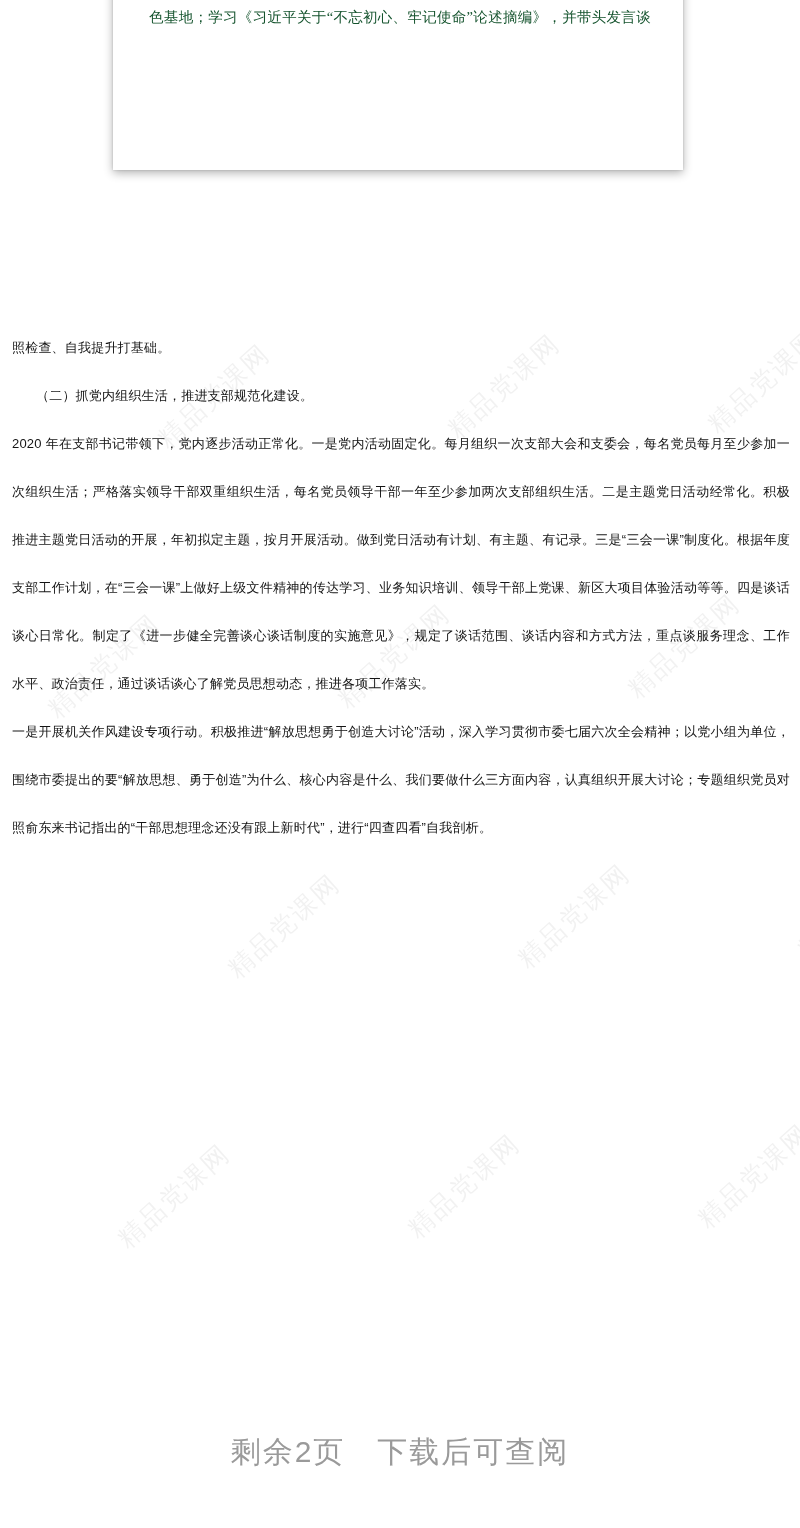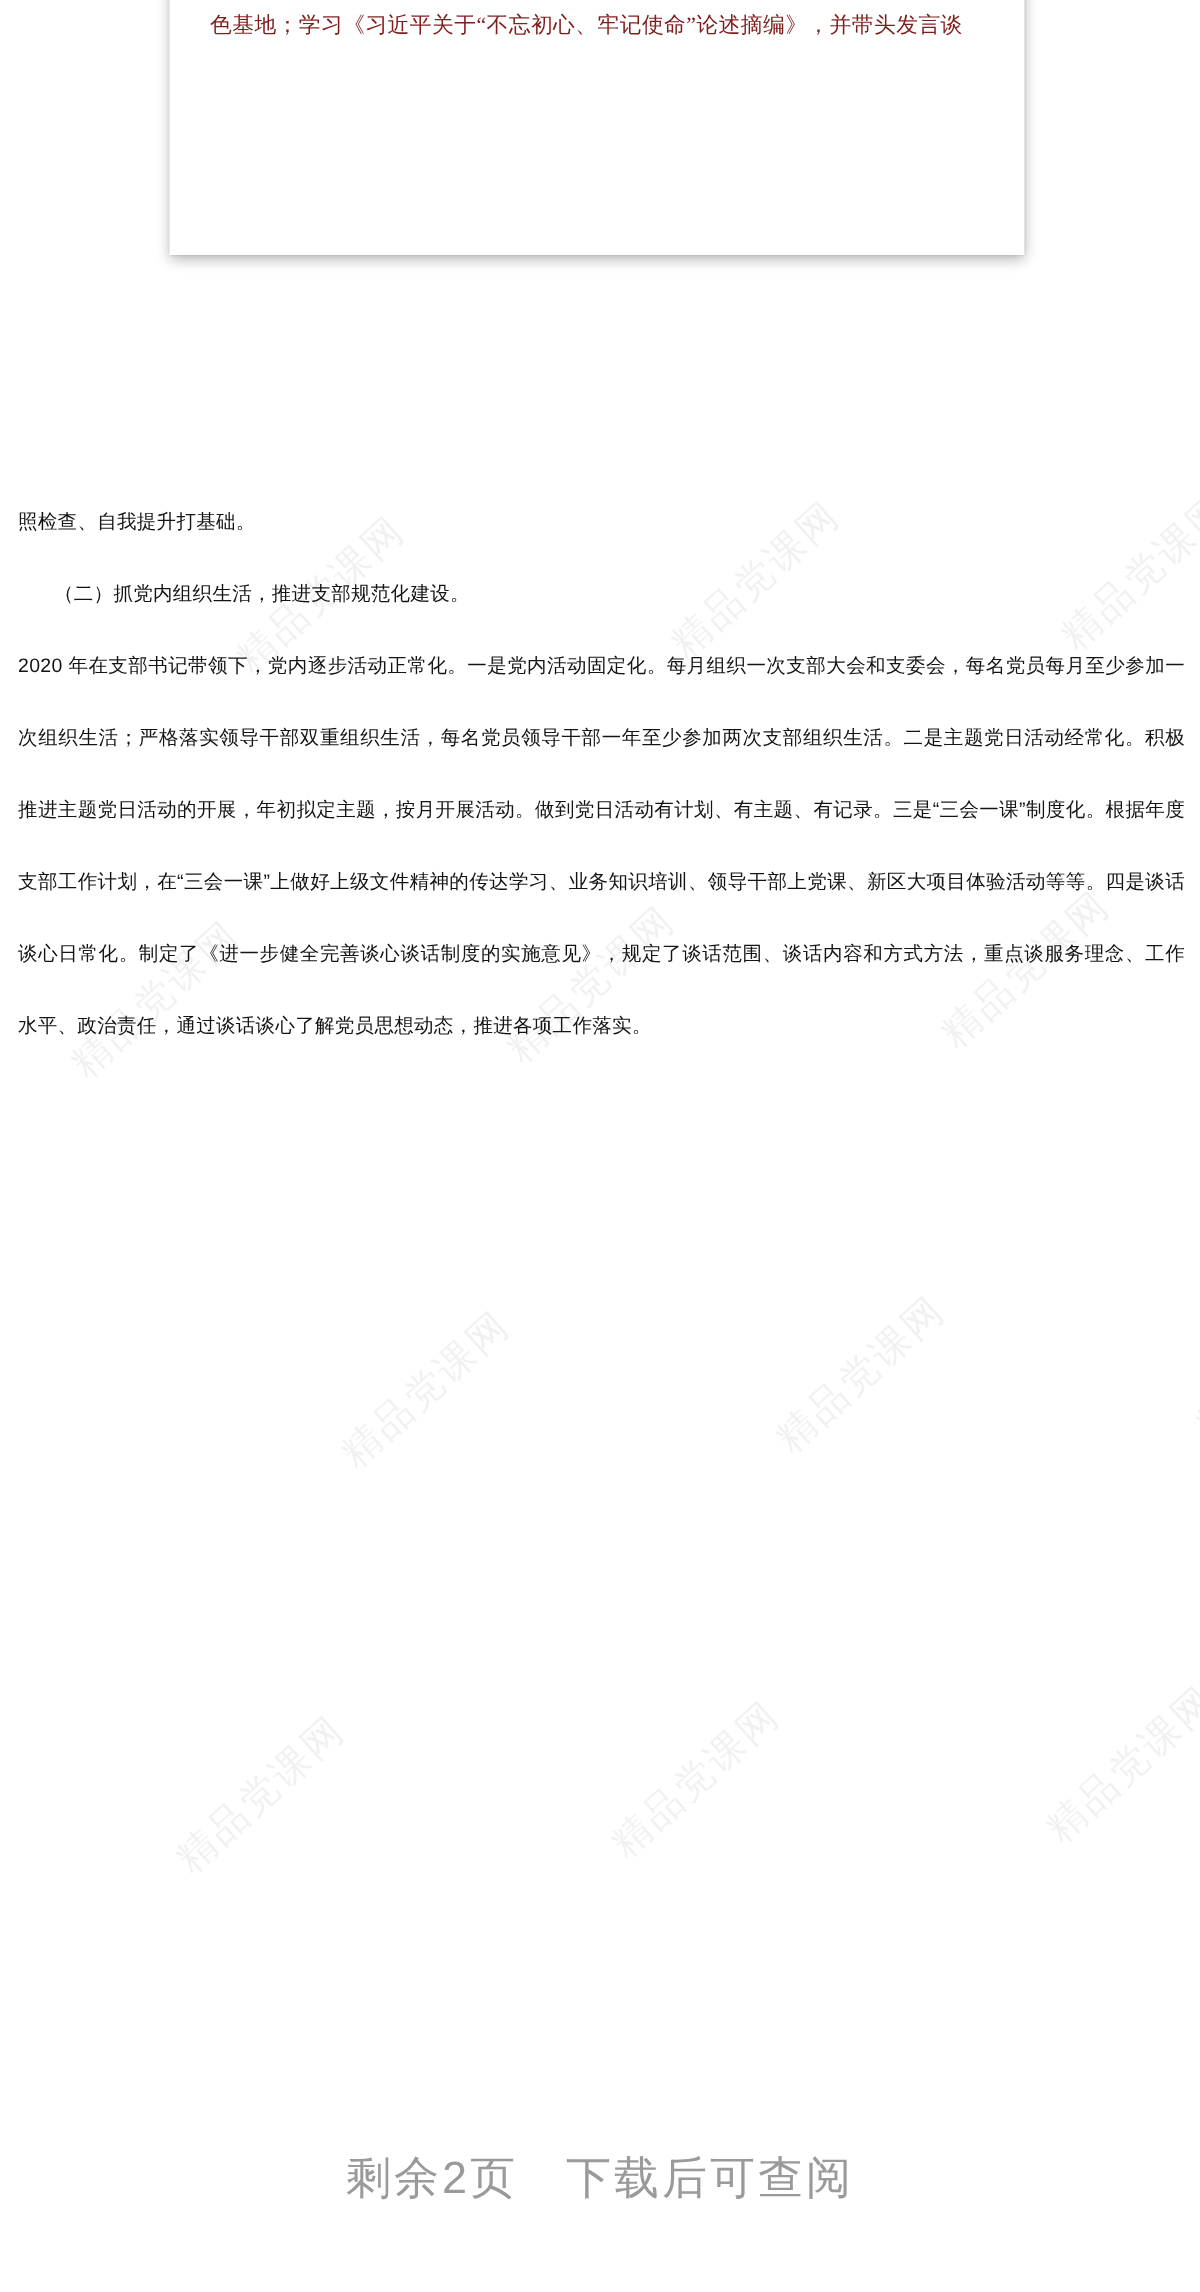--- a/index.html
+++ b/index.html
@@ -52,24 +52,25 @@
   }
   #top-card-inner {
     position: absolute;
     left: 27px;
     top: 58px;
     width: 520px;
   }
   .card-line {
     font-size: 14.5px;
     line-height: 34px;
-    color: #7f1d1d;
+    color: #14532d;
     white-space: nowrap;
     letter-spacing: 0.3px;
     font-family: "Liberation Serif", "DejaVu Serif", serif;
+    text-align: center;
   }
 
   
   #body-text {
     position: absolute;
     left: 12px;
     top: 324px;
     width: 778px;
     z-index: 8;
   }
@@ -125,17 +126,18 @@
 <div id="top-card">
   <div id="top-card-inner">
     <div class="card-line">色基地；学习《习近平关于“不忘初心、牢记使命”论述摘编》，并带头发言谈</div>
   </div>
 </div>
 
 <div id="body-text">
   <p class="para">照检查、自我提升打基础。</p>
   <p class="para indent">（二）抓党内组织生活，推进支部规范化建设。</p>
   <p class="para">2020 年在支部书记带领下，党内逐步活动正常化。一是党内活动固定化。每月组织一次支部大会和支委会，每名党员每月至少参加一次组织生活；严格落实领导干部双重组织生活，每名党员领导干部一年至少参加两次支部组织生活。二是主题党日活动经常化。积极推进主题党日活动的开展，年初拟定主题，按月开展活动。做到党日活动有计划、有主题、有记录。三是“三会一课”制度化。根据年度支部工作计划，在“三会一课”上做好上级文件精神的传达学习、业务知识培训、领导干部上党课、新区大项目体验活动等等。四是谈话谈心日常化。制定了《进一步健全完善谈心谈话制度的实施意见》，规定了谈话范围、谈话内容和方式方法，重点谈服务理念、工作水平、政治责任，通过谈话谈心了解党员思想动态，推进各项工作落实。</p>
+  <p class="para">一是开展机关作风建设专项行动。积极推进“解放思想勇于创造大讨论”活动，深入学习贯彻市委七届六次全会精神；以党小组为单位，围绕市委提出的要“解放思想、勇于创造”为什么、核心内容是什么、我们要做什么三方面内容，认真组织开展大讨论；专题组织党员对照俞东来书记指出的“干部思想理念还没有跟上新时代”，进行“四查四看”自我剖析。</p>
 </div>
 
 <div id="footer">
   <span id="footer-text">剩余2页　下载后可查阅</span>
 </div>
 
 </body></html>

